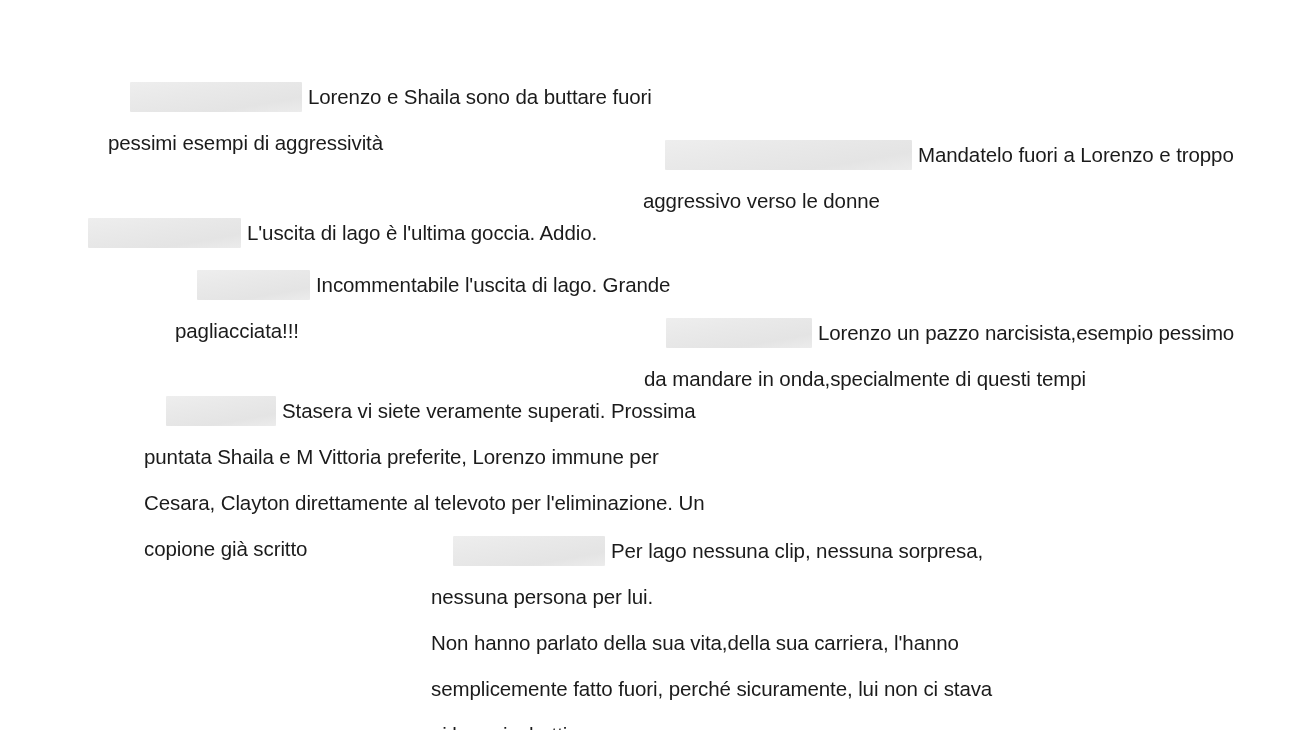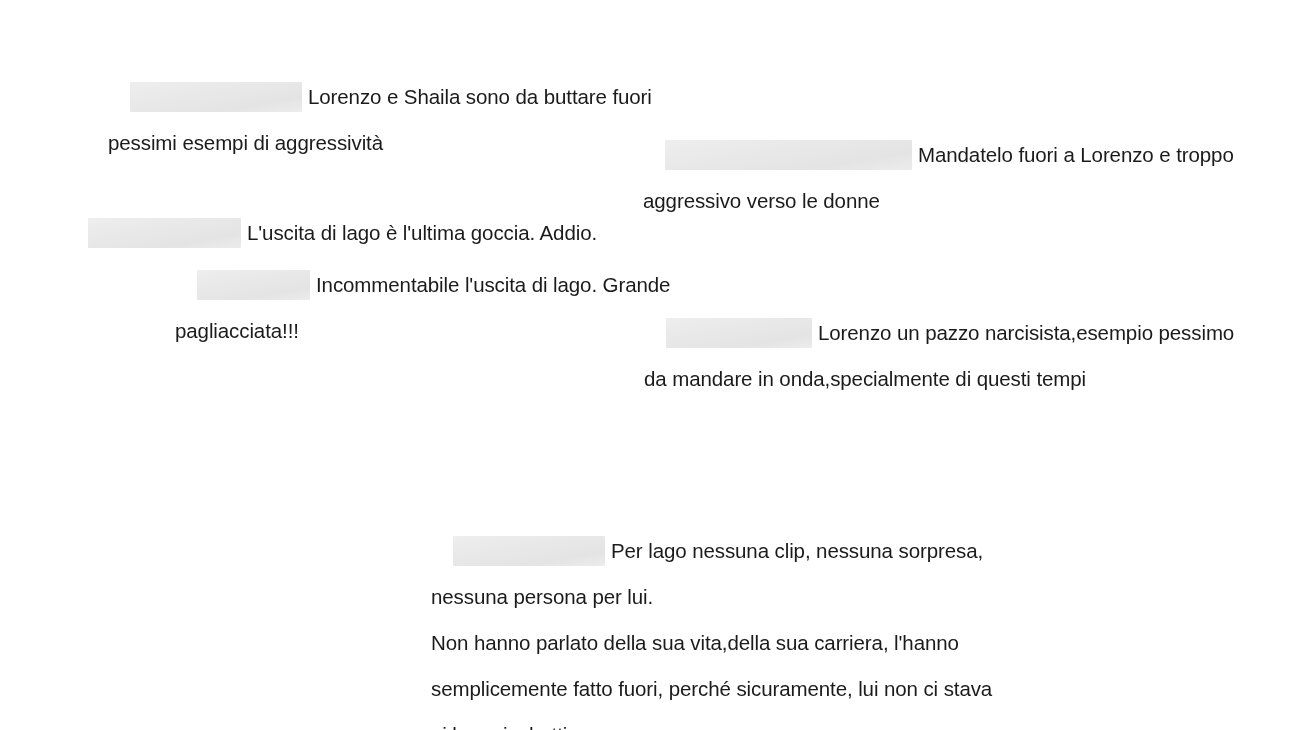--- a/index.html
+++ b/index.html
@@ -120,20 +120,26 @@
 
   <div class="comment" id="c5">
     <span class="redaction"></span><span class="comment-body"> Lorenzo un pazzo narcisista,esempio pessimo
 da mandare in onda,specialmente di questi tempi</span>
   </div>
 
   <div class="clipped-line" id="clipped">
     <span class="inner"><span class="redaction"></span></span>
   </div>
 
+  <div class="comment" id="c6">
+    <span class="redaction"></span><span class="comment-body"> Stasera vi siete veramente superati. Prossima
+puntata Shaila e M Vittoria preferite, Lorenzo immune per
+Cesara, Clayton direttamente al televoto per l'eliminazione. Un
+copione già scritto</span>
+  </div>
 
   <div class="comment" id="c7">
     <span class="redaction"></span><span class="comment-body"> Per lago nessuna clip, nessuna sorpresa,
 nessuna persona per lui.
 Non hanno parlato della sua vita,della sua carriera, l'hanno
 semplicemente fatto fuori, perché sicuramente, lui non ci stava
 ai loro giochetti.
 Schietto e vero,una Persona Meravigliosa, Pulita. In un
 programma SPORCO</span>
   </div>

